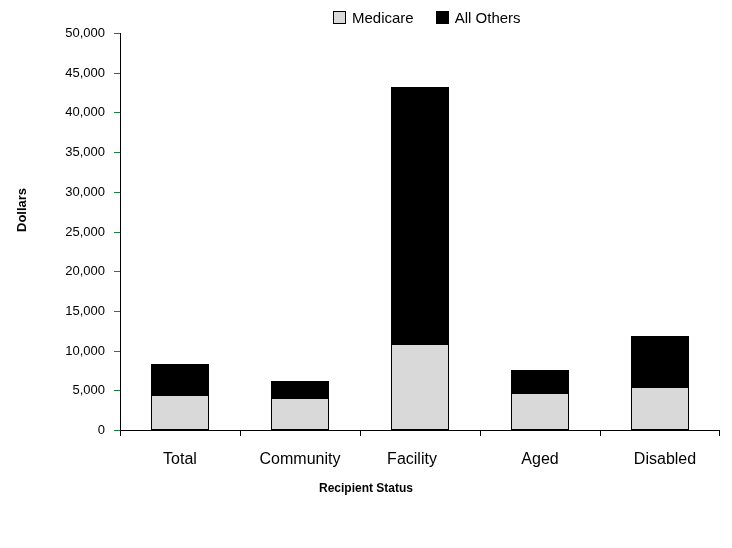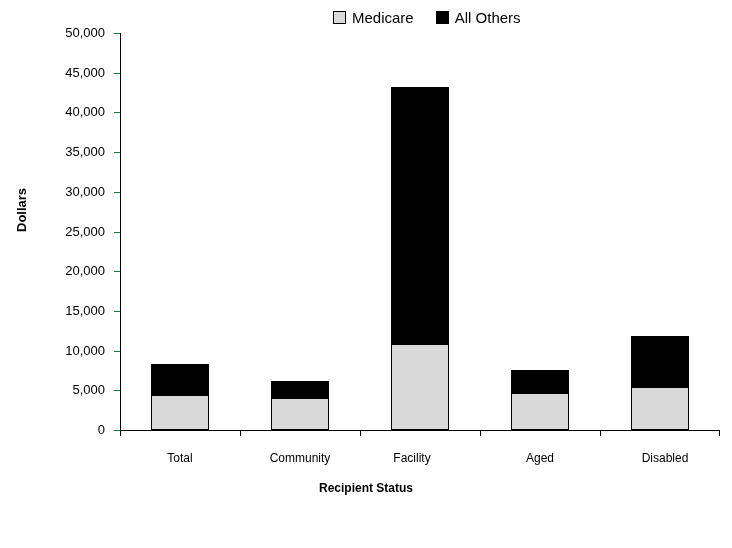--- a/index.html
+++ b/index.html
@@ -117,21 +117,21 @@
     border: 1px solid #000000;
   }
   .seg-others {
     background: #000000;
     border: 1px solid #000000;
   }
 
   .x-label {
     position: absolute;
     top: 418px;
-    font-size: 12px;
+    font-size: 16px;
     line-height: 15px;
     text-align: right;
     white-space: nowrap;
     transform: translateX(-50%);
   }
 
   #ylabel {
     position: absolute;
     left: 14px;
     top: 232px;

